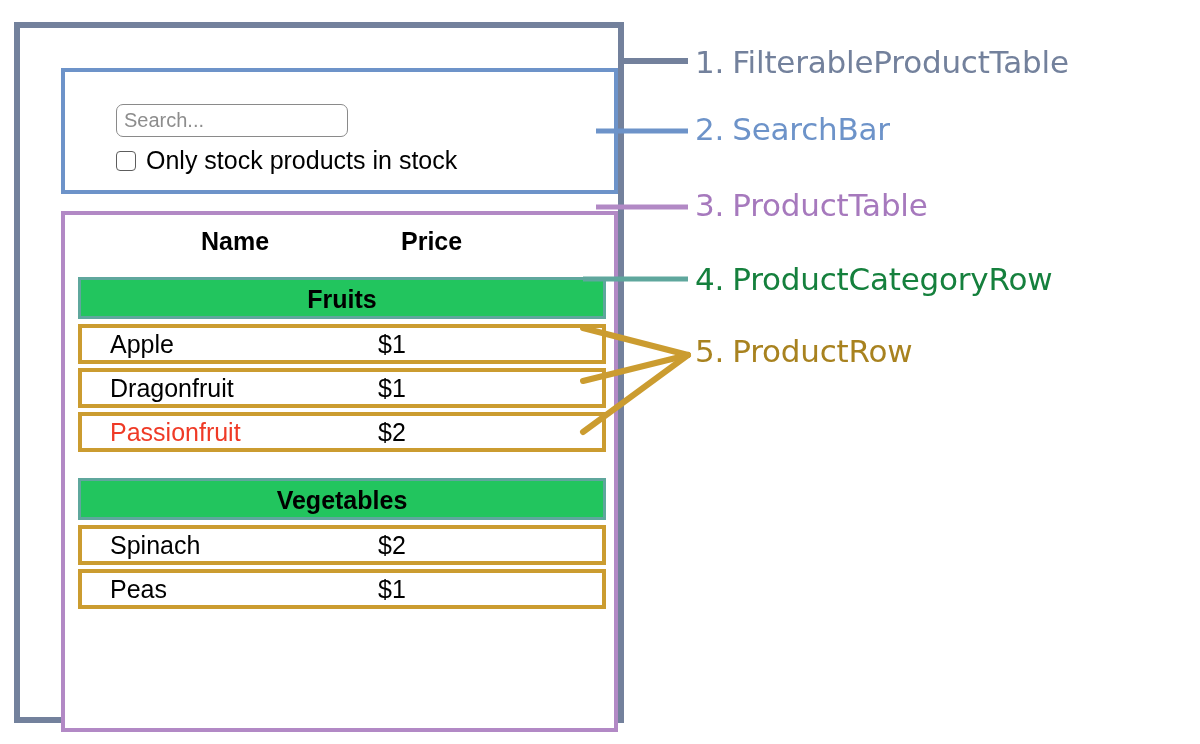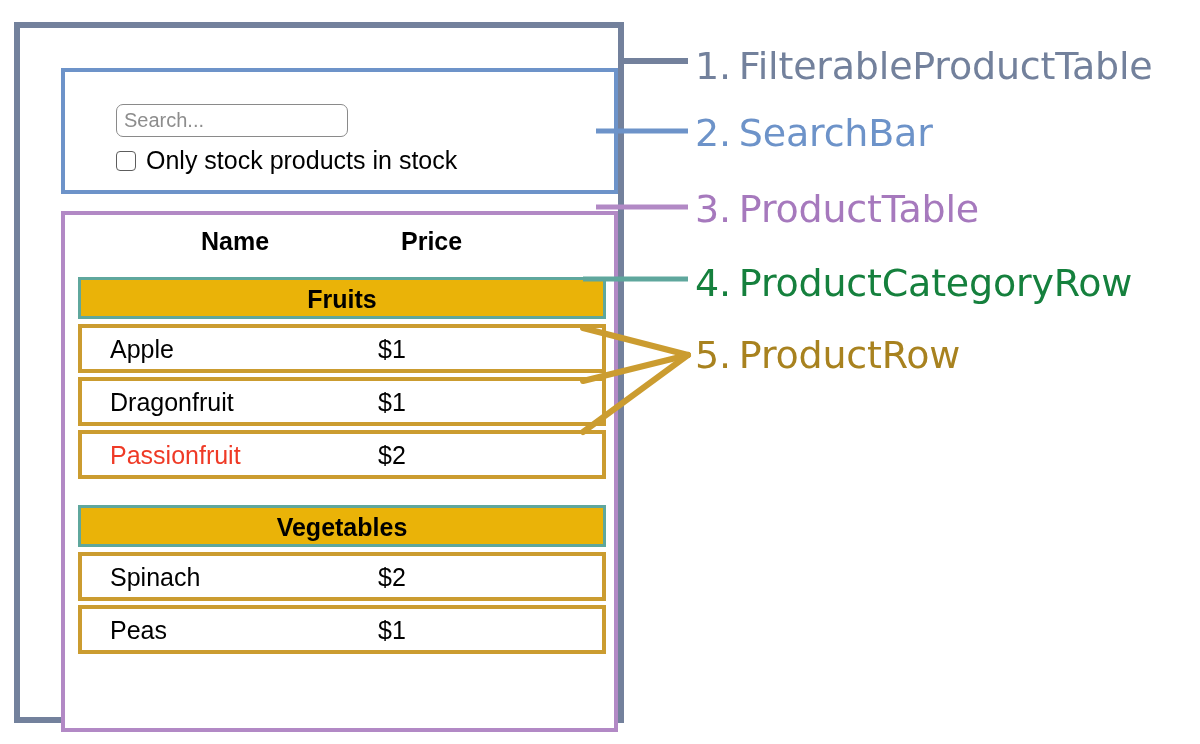--- a/index.html
+++ b/index.html
@@ -137,39 +137,39 @@
     left: 13px;
     top: 62px;
     width: 528px;
   }
 
   .category-row {
     position: relative;
     height: 42px;
     border: 3px solid #5fa79d;
     box-sizing: border-box;
-    background: #eab308;
+    background: #22c55e;
     margin-bottom: 5px;
     display: flex;
     align-items: center;
     justify-content: center;
   }
   .category-row .cat-label {
     font-family: "Liberation Sans", sans-serif;
     font-size: 25px;
     font-weight: bold;
     color: #000000;
     line-height: 1;
     white-space: nowrap;
     transform: translateY(1px);
   }
 
   .product-row {
     position: relative;
-    height: 49px;
+    height: 40px;
     border: 4px solid #cb9c30;
     box-sizing: border-box;
     background: #ffffff;
     margin-bottom: 4px;
   }
   .product-row .cell {
     position: absolute;
     top: 50%;
     transform: translateY(-50%);
     font-family: "Liberation Sans", sans-serif;
@@ -181,21 +181,21 @@
   .product-row .cell-name { left: 28px; }
   .product-row .cell-price { left: 296px; }
   .product-row.out-of-stock .cell-name { color: #ef3a26; }
 
   .row-gap { height: 22px; }
 
   
   .legend-label {
     position: absolute;
     font-family: "DejaVu Sans", sans-serif;
-    font-size: 38px;
+    font-size: 31px;
     font-weight: 400;
     letter-spacing: -0.2px;
     white-space: nowrap;
     line-height: 1;
   }
   .legend-num {
     margin-right: 8px;
   }
   .legend-1 { left: 695px; top: 47px;  color: #73819c; }
   .legend-2 { left: 695px; top: 114px; color: #6d93c9; }

